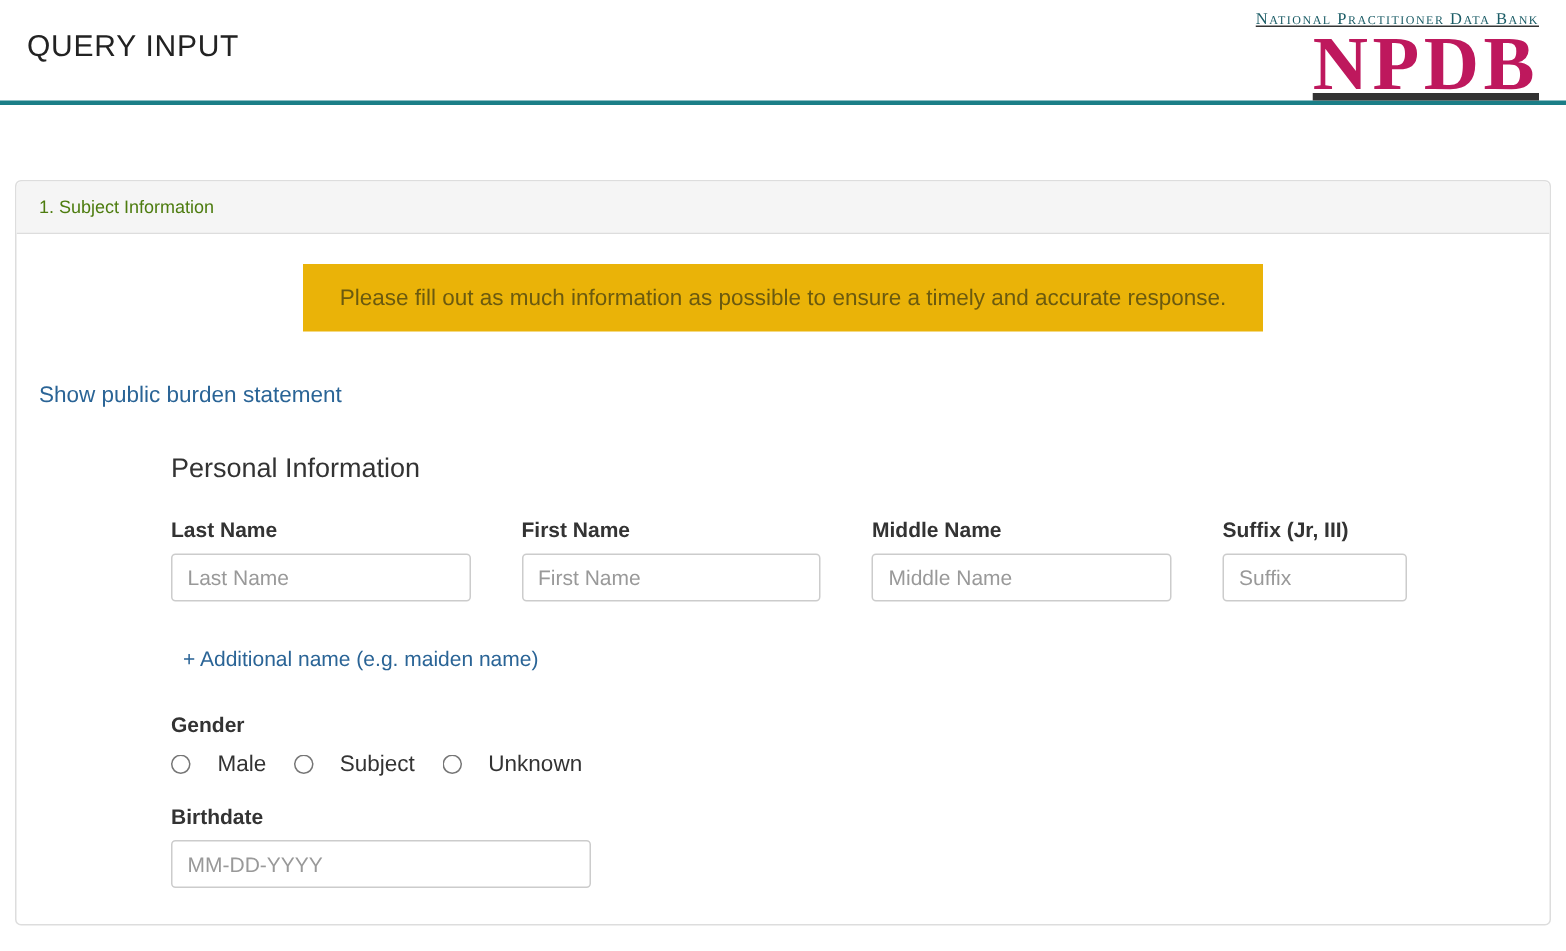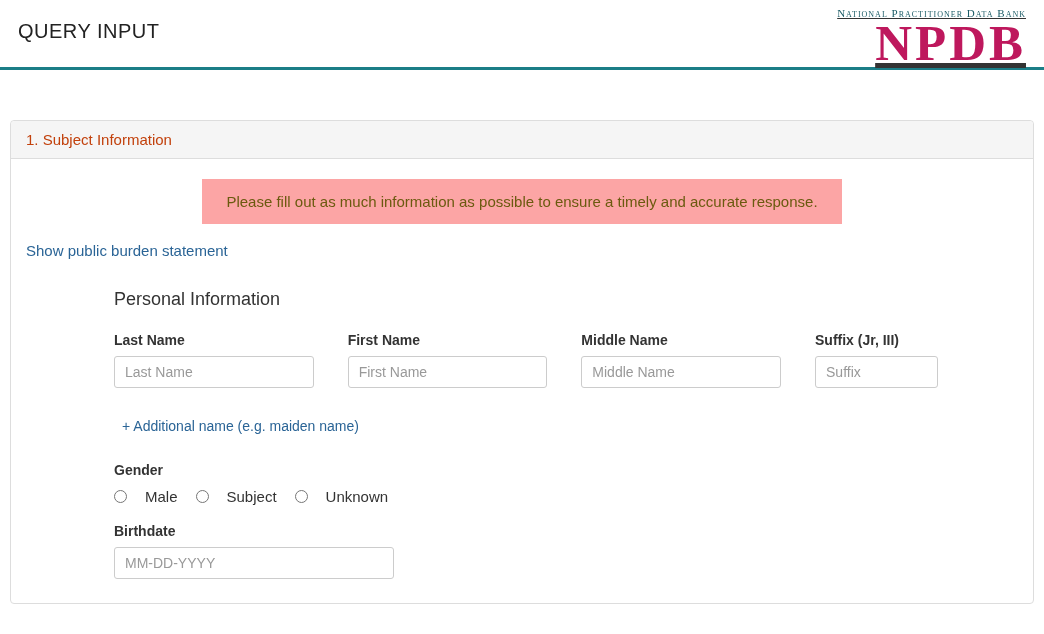--- a/index.html
+++ b/index.html
@@ -51,34 +51,34 @@
     padding: 50px 10px 0 10px;
   }
   .panel {
     border: 1px solid #ddd;
     border-radius: 4px;
   }
   .panel-header {
     background: #f5f5f5;
     border-bottom: 1px solid #ddd;
     padding: 10px 15px;
-    font-size: 15px;
-    color: #c2410c;
+    font-size: 12px;
+    color: #4d7c0f;
     border-top-left-radius: 4px;
     border-top-right-radius: 4px;
   }
   .panel-body {
     padding: 20px 15px 24px 15px;
   }
   .alert {
-    background: #fca5a5;
+    background: #eab308;
     color: #6b5a0f;
     padding: 14px 24px;
     text-align: center;
-    margin: 0 auto 18px auto;
+    margin: 0 auto 34px auto;
     width: 640px;
     font-size: 15px;
   }
   .burden-link {
     color: #2a6496;
     font-size: 15px;
     text-decoration: none;
     display: inline-block;
     margin-bottom: 30px;
     cursor: pointer;

